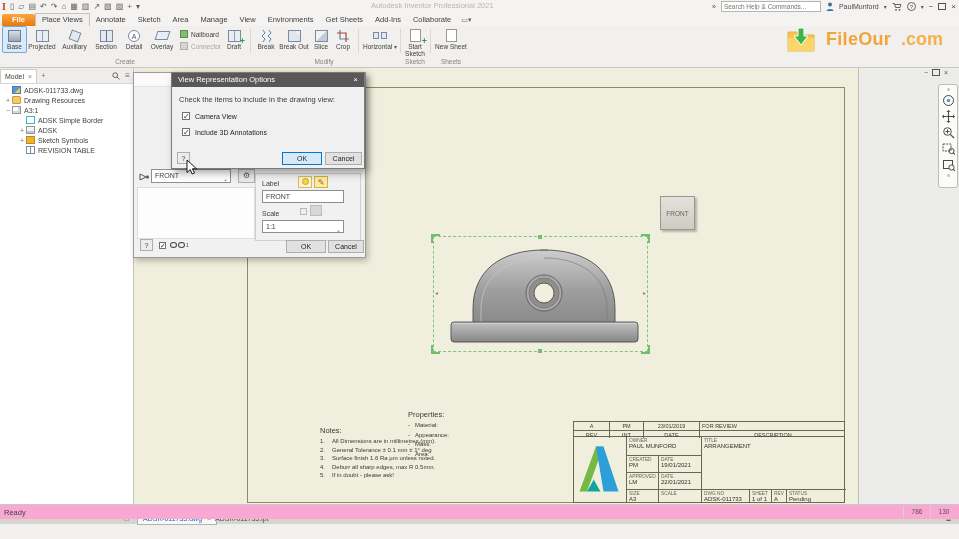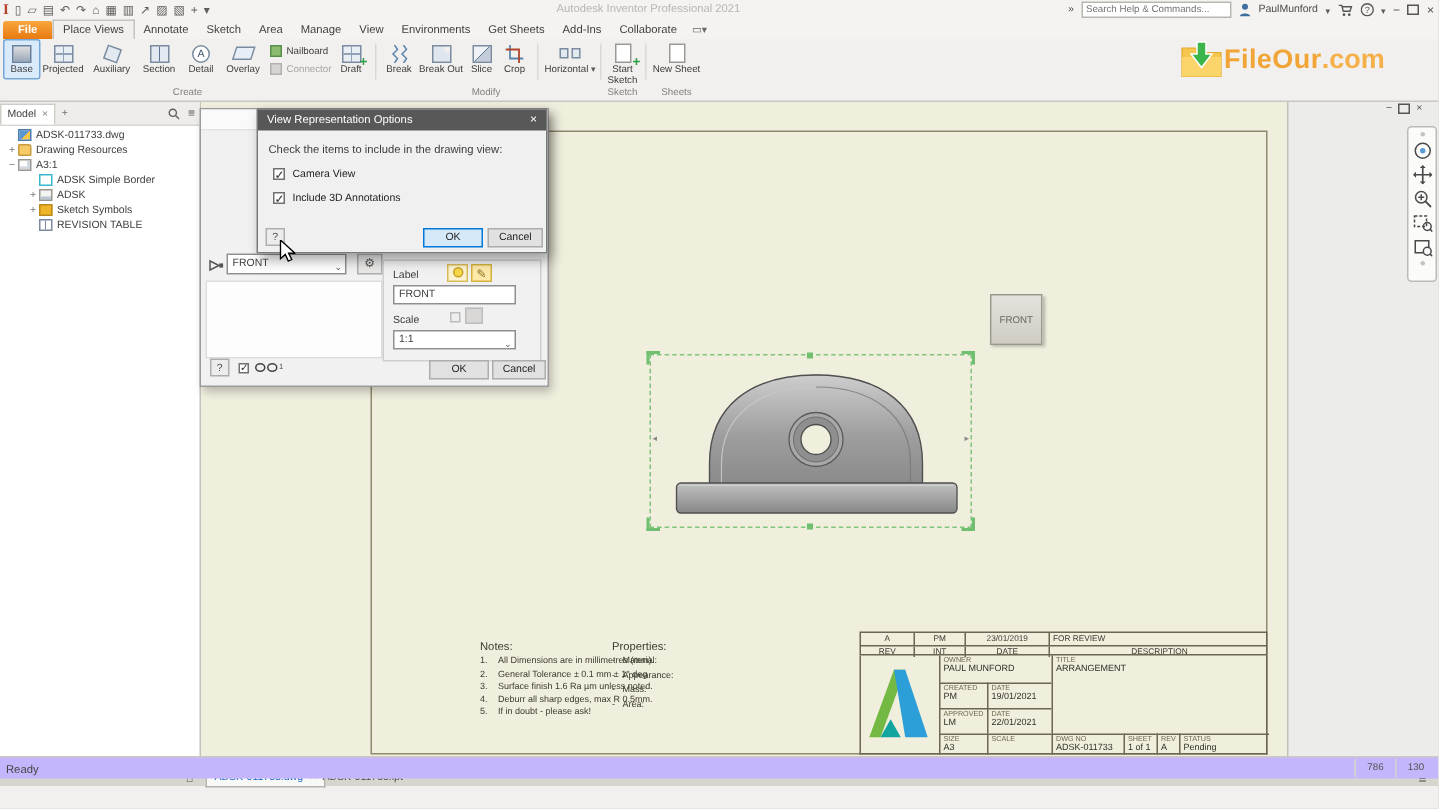--- a/index.html
+++ b/index.html
@@ -48,21 +48,21 @@
   .ic-nail{width:8px;height:8px;background:#8cbb6f;border:1px solid #58904a;}
   .ic-conn{width:8px;height:8px;background:#d6d4d0;border:1px solid #b3b1ad;}
   .ic-breakout{width:13px;height:12px;border:1px solid #7a8ba0;background:radial-gradient(circle at 100% 0,#f1f0ee 4px,#dfe6ee 4.5px);}
   .ic-slice{width:13px;height:12px;border:1px solid #7a8ba0;background:linear-gradient(135deg,#eef2f7 48%,#5b748f 48%,#5b748f 52%,#c3ccd8 52%);}
   .ic-horiz{width:14px;height:7px;display:flex;gap:2px;}
   .ic-horiz i{flex:1;border:1px solid #7a8ba0;background:#e2e9f0;}
   .ic-sheet{width:11px;height:13px;background:#fff;border:1px solid #9a9894;}
   .plus{position:absolute;right:1px;bottom:-1px;color:#2e9e44;font-weight:bold;font-size:9px;line-height:8px;}
   .dropdown-arrow{font-size:6px;color:#5c5b58;}
   
-  #watermark{left:786px;top:26px;display:flex;align-items:center;gap:0;z-index:40;}
+  #watermark{left:786px;top:26px;display:flex;align-items:center;gap:10px;z-index:40;}
   #watermark .wtext{font-size:18px;font-weight:bold;color:#f2a537;letter-spacing:.3px;}
   #watermark .wsuffix{color:#f5b04a;font-weight:bold;font-size:18px;}
   
   #browser{left:0;top:68px;width:134px;height:444px;background:#fff;border-right:1px solid #c4c2bd;box-sizing:border-box;}
   #browser-header{position:absolute;left:0;top:0;width:100%;height:15px;background:#eeedeb;border-bottom:1px solid #d8d6d2;display:flex;align-items:center;font-size:7px;}
   .btab{background:#fff;border:1px solid #cfcdc8;border-bottom:none;height:13px;line-height:13px;padding:0 4px;display:flex;gap:4px;align-items:center;}
   .tree{position:absolute;left:0;top:17px;width:100%;font-size:7px;}
   .trow{display:flex;align-items:center;height:10px;white-space:nowrap;}
   .texp{width:8px;text-align:center;color:#787672;font-size:7px;}
   .tico{width:9px;height:8px;margin-right:3px;display:inline-block;box-sizing:border-box;}
@@ -90,21 +90,21 @@
   .sidearrow{position:absolute;font-size:6px;color:#8a8a86;line-height:6px;}
   
   #front-chip{left:660px;top:196px;width:33px;height:32px;background:linear-gradient(#e4e2dc,#cecbc3);
       border:1px solid #9a978e;box-shadow:1.5px 1.5px 2px rgba(0,0,0,.25);
       display:flex;align-items:center;justify-content:center;font-size:6.5px;color:#66655f;}
   
   #notes{left:320px;top:426px;width:185px;font-size:6px;color:#3c3b30;}
   #notes .ntitle{font-size:7.5px;margin-bottom:3px;}
   .nitem{display:flex;gap:4px;margin-bottom:2.5px;}
   .nnum{width:8px;}
-  #props{left:408px;top:426px;width:110px;font-size:6px;color:#3c3b30;}
+  #props{left:408px;top:410px;width:110px;font-size:6px;color:#3c3b30;}
   #props .ntitle{font-size:7.5px;margin-bottom:3px;}
   .pitem{display:flex;gap:5px;margin-bottom:3.5px;}
   #revtable{left:573px;top:421px;width:272px;height:16px;border:1px solid #6a6752;box-sizing:border-box;font-size:5.5px;color:#3c3b30;}
   .revrow{display:flex;height:8px;line-height:8px;box-sizing:border-box;}
   .revrow>div{border-right:1px solid #6a6752;box-sizing:border-box;text-align:center;overflow:hidden;}
   .revrow.hdr{border-top:1px solid #6a6752;}
   .rc1{width:36px;} .rc2{width:34px;} .rc3{width:56px;} .rc4{flex:1;border-right:none!important;text-align:left!important;padding-left:2px;}
   #titleblock{left:573px;top:437px;width:272px;height:66px;border:1px solid #6a6752;border-top:none;box-sizing:border-box;font-size:6px;color:#33322a;}
   .tbcell{position:absolute;box-sizing:border-box;border-left:1px solid #6a6752;border-top:1px solid #6a6752;padding:1px 2px;overflow:hidden;}
   .tbcell .lab{font-size:4.8px;color:#6b6852;display:block;line-height:1.1;}
@@ -140,21 +140,21 @@
   
   #navbar{left:938px;top:84px;width:20px;height:104px;background:#fbfbfa;border:1px solid #bdbbb7;border-radius:3px;
      box-sizing:border-box;display:flex;flex-direction:column;align-items:center;padding:3px 0;gap:3px;z-index:10;}
   .navdot{width:3px;height:3px;border-radius:50%;background:#c5c3bf;}
   #canvas-ctrl{left:924px;top:69px;display:flex;gap:4px;align-items:center;font-size:7px;color:#555;z-index:10;}
   
   #doctabs{left:0;top:512px;width:959px;height:12px;background:#d8d5cf;border-top:1px solid #bcb9b3;box-sizing:border-box;}
   .dtab{position:absolute;top:0;height:12px;font-size:7px;line-height:12px;padding:0 5px;box-sizing:border-box;white-space:nowrap;}
   .dtab.active{background:#f8f8f7;border:1px solid #b5b2ac;border-top:none;color:#1464c0;}
   .dtab.inactive{color:#4b4a47;}
-  #statusbar{left:0;top:504px;width:959px;height:15px;background:#c4b5fd;border-top:1px solid #ccc9c4;box-sizing:border-box;font-size:7.5px;color:#45443f;}
+  #statusbar{left:0;top:504px;width:959px;height:15px;background:#f9a8d4;border-top:1px solid #ccc9c4;box-sizing:border-box;font-size:7.5px;color:#45443f;}
   .scell{position:absolute;top:1px;height:12px;width:26px;border-left:1px solid #d5d3cf;font-size:6.5px;line-height:12px;text-align:center;color:#55544f;}
   
   #cursor{left:186px;top:160px;z-index:100;}
 </style>
 </head>
 <body>
 
 <div id="app">
 
   <div id="titlebar" class="abs">

